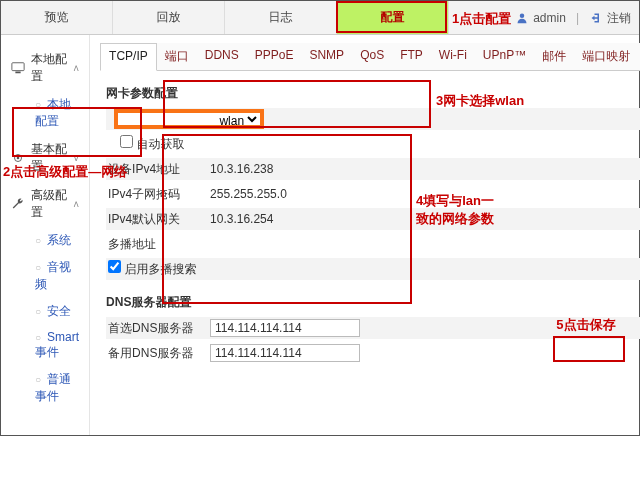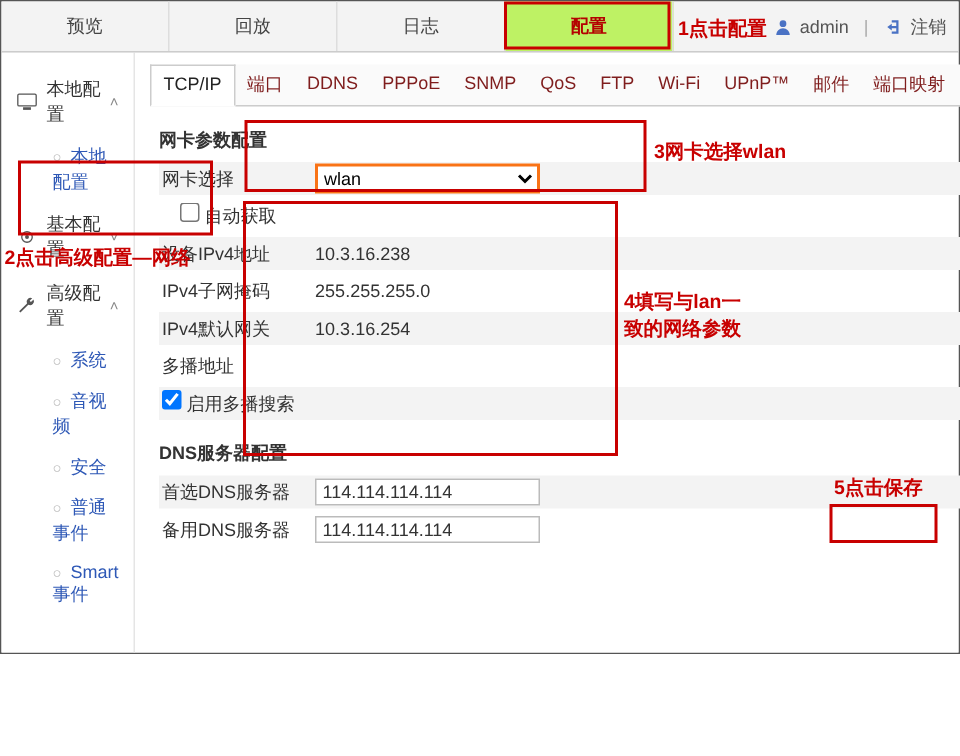--- a/index.html
+++ b/index.html
@@ -32,21 +32,21 @@
   .subtabs { display: flex; border-bottom: 1px solid #ccc; background: #fafafa; }
   .subtabs .stab { padding: 5px 8px; color: #7f1d1d; cursor: pointer; white-space: nowrap; }
   .subtabs .stab.sel { background: #fff; border: 1px solid #ccc; border-bottom: 1px solid #fff; margin-bottom: -1px; color: #222; }
   .panel { padding: 10px 6px 6px 6px; position: relative; }
 
   .sect-title { font-weight: bold; color: #333; margin: 4px 0 6px 0; }
   .row { display: flex; align-items: center; height: 22px; margin-bottom: 3px; }
   .row.alt { background: #f3f3f3; }
   .row .lbl { width: 96px; color: #333; padding-left: 2px; }
   .row .val { flex: 1; color: #333; padding-left: 8px; }
-  .row select { width: 150px; height: 20px; border: 2px solid #f97316; background: #fff; }
+  .row select { width: 150px; height: 20px; border: 4px solid #f97316; background: #fff; text-align: right; }
   .row input[type="text"] { width: 150px; height: 18px; border: 1px solid #bbb; padding: 0 4px; color: #333; }
   .save-row { display: flex; justify-content: flex-end; margin-top: 16px; padding-right: 6px; }
 
   
   .rb { position: absolute; border: 2px solid #c80000; pointer-events: none; }
 </style>
 </head>
 <body>
 
 <div class="wrap">
@@ -103,22 +103,22 @@
           <svg viewBox="0 0 16 16" width="14" height="14">
               <path d="M13 3a3 3 0 0 1-4 4L3 13l-1-1 6-6a3 3 0 0 1 4-4l-2 2 1 1z" fill="#555"></path>
             </svg>
         </span>
         <span>高级配置</span>
         <span class="chev">˄</span>
       </div>
       <div class="side-sub">系统</div>
       <div class="side-sub">音视频</div>
       <div class="side-sub">安全</div>
+      <div class="side-sub">Smart事件</div>
       <div class="side-sub">普通事件</div>
-      <div class="side-sub">Smart事件</div>
     </div>
 
     <div class="content">
       <div class="subtabs">
         <div class="stab sel">TCP/IP</div>
         <div class="stab">端口</div>
         <div class="stab">DDNS</div>
         <div class="stab">PPPoE</div>
         <div class="stab">SNMP</div>
         <div class="stab">QoS</div>
@@ -127,21 +127,20 @@
         <div class="stab">UPnP™</div>
         <div class="stab">邮件</div>
         <div class="stab">端口映射</div>
         <div class="stab">平台接入</div>
 
       </div>
 
       <div class="panel">
         <div class="sect-title">网卡参数配置</div>
         <div class="row alt">
-          <div class="lbl">网卡选择</div>
           <div class="val">
             <select>
               <option>wlan</option>
             </select>
           </div>
         </div>
         <div class="row">
           <div class="lbl" style="width:auto; padding-left:14px;">
             <label>
               <input type="checkbox" style="">
@@ -202,13 +201,13 @@
 <div class="ann" style="left:3px; top:163px;">2点击高级配置—网络</div>
 
 <div class="rb" style="left:163px; top:80px; width:268px; height:48px;"></div>
 <div class="ann" style="left:436px; top:92px;">3网卡选择wlan</div>
 
 <div class="rb" style="left:162px; top:134px; width:250px; height:170px;"></div>
 <div class="ann" style="left:416px; top:192px;">4填写与lan一</div>
 <div class="ann" style="left:416px; top:210px;">致的网络参数</div>
 
 <div class="rb" style="left:553px; top:336px; width:72px; height:26px;"></div>
-<div class="ann" style="left:556px; top:316px;">5点击保存</div>
+<div class="ann" style="left:556px; top:316px;font-family:Liberation Mono, monospace;">5点击保存</div>
 
 </body></html>

